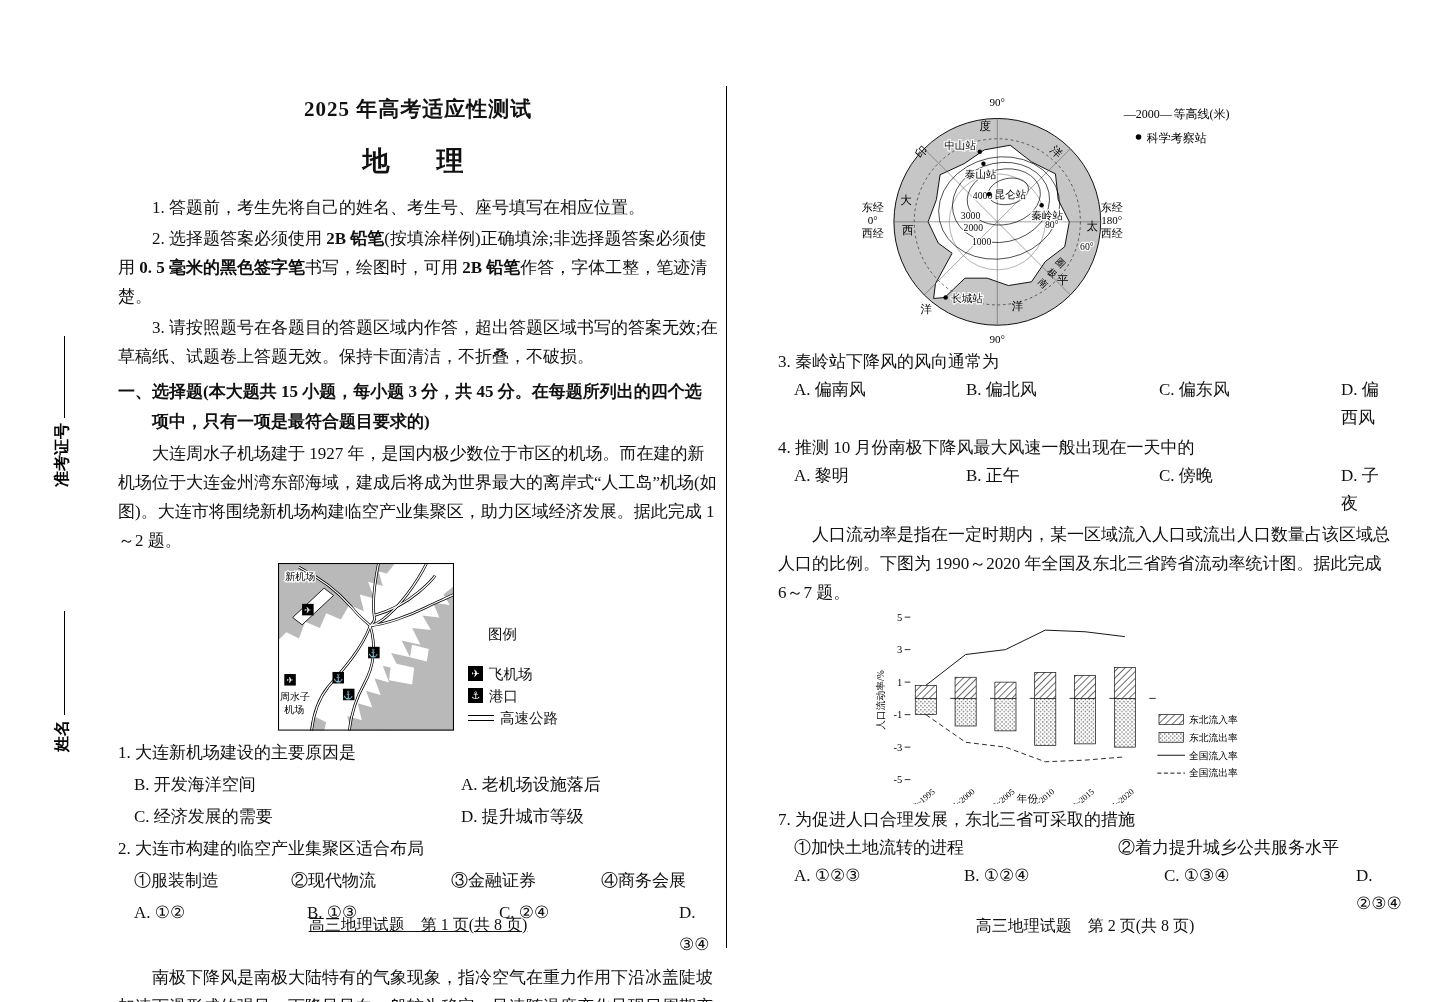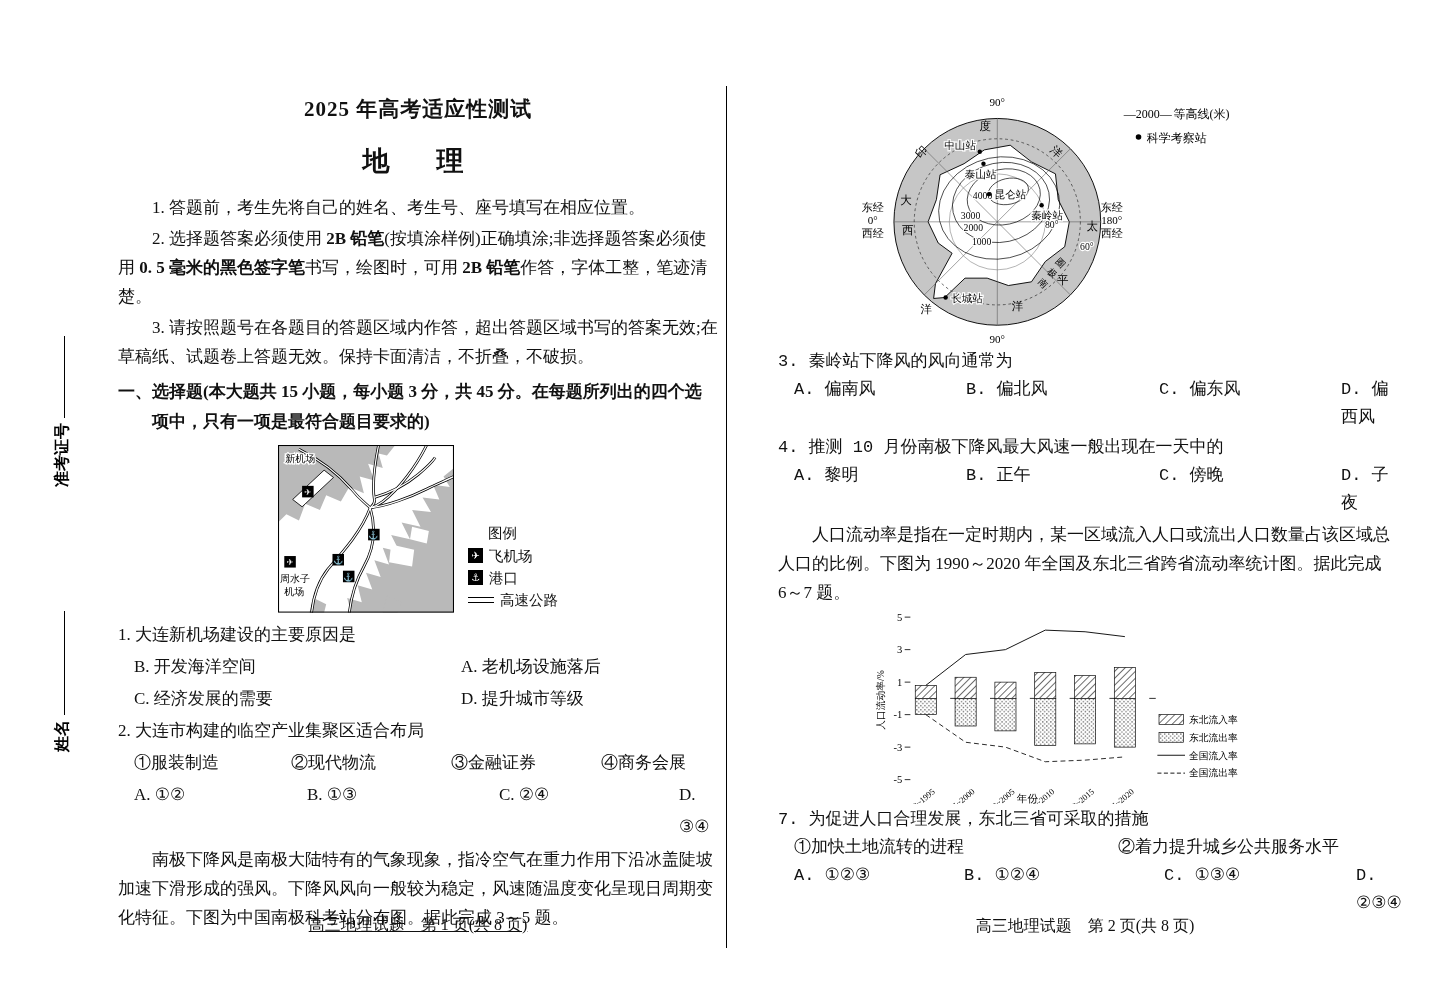--- a/index.html
+++ b/index.html
@@ -12,36 +12,36 @@
   .vline{display:inline-block;border-bottom:1.3px solid #000;height:3px;margin-left:5px;vertical-align:2px;}
   .col{position:absolute;top:0;}
   #col1{left:118px;top:95px;width:600px;}
   #col2{left:778px;top:88px;width:614px;}
   .doc-title{text-align:center;font-size:21px;font-weight:bold;margin:0 0 0 0;letter-spacing:1px;}
   .doc-subject{text-align:center;font-size:27px;font-weight:bold;margin:20px 0 14px 0;letter-spacing:10px;}
   .para{font-size:17px;line-height:29px;text-indent:2em;margin:2px 0;}
   .section{font-size:17px;font-weight:bold;line-height:30px;margin:6px 0 2px 0;
            padding-left:2em;text-indent:-2em;}
   .q{font-size:17px;line-height:32px;margin:0;}
-  #col2 .q{line-height:28px;margin:2px 0;font-family:Liberation Mono, monospace;}
+  #col2 .q{line-height:28px;margin:2px 0;}
   .stem{white-space:nowrap;}
   .optrow{display:grid;padding-left:16px;gap:40px;}
   .c2a{grid-template-columns:287px 1fr;}
   .c4a{grid-template-columns:117px 120px 110px 1fr;}
   .c4b{grid-template-columns:133px 152px 140px 1fr;}
   .c4c{grid-template-columns:132px 153px 142px 1fr;}
   .c2b{grid-template-columns:284px 1fr;}
   .c4d{grid-template-columns:130px 160px 152px 1fr;}
   .footer{position:absolute;text-align:center;font-size:16px;}
   #footer1{left:118px;width:600px;top:915px;text-decoration:underline;}
   #footer2{left:778px;width:614px;top:916px;}
   
   #figure1{display:flex;justify-content:center;align-items:flex-end;gap:14px;margin:8px 0 6px 0;}
   .map1-legend{font-size:14.5px;line-height:22px;padding-bottom:2px;}
-  .map1-legend .ltitle{padding-left:20px;margin-bottom:1px;}
+  .map1-legend .ltitle{padding-left:20px;margin-bottom:18px;}
   .lrow{display:flex;align-items:center;gap:6px;}
   .licon{display:inline-block;width:15px;height:15px;background:#000;color:#fff;
          text-align:center;line-height:15px;font-size:10px;
          font-family:"DejaVu Sans",sans-serif;}
   .lhw{display:inline-block;width:26px;height:4px;border-top:1.5px solid #000;border-bottom:1.5px solid #000;}
   
   #figure2 svg{display:block;margin:0 auto;}
   #chartfig svg{display:block;margin:2px 0 2px 95px;}
   svg text{font-family:"Liberation Serif","DejaVu Serif",serif;}
   .halo{paint-order:stroke;stroke:#fff;stroke-width:2.5px;}
@@ -61,20 +61,21 @@
 <div id="col1" class="col">
   <div class="doc-title">2025 年高考适应性测试</div>
   <div class="doc-subject">地　理</div>
 
   <p class="para"><span>1. 答题前，考生先将自己的姓名、考生号、座号填写在相应位置。</span></p>
   <p class="para"><span>2. 选择题答案必须使用 </span><span class="b">2B 铅笔</span><span>(按填涂样例)正确填涂;非选择题答案必须使用 </span><span class="b">0. 5 毫米的黑色签字笔</span><span>书写，绘图时，可用 </span><span class="b">2B 铅笔</span><span>作答，字体工整，笔迹清楚。</span></p>
   <p class="para"><span>3. 请按照题号在各题目的答题区域内作答，超出答题区域书写的答案无效;在草稿纸、试题卷上答题无效。保持卡面清洁，不折叠，不破损。</span></p>
 
   <p class="section">一、选择题(本大题共 15 小题，每小题 3 分，共 45 分。在每题所列出的四个选项中，只有一项是最符合题目要求的)</p>
 
+  <p class="para">大连周水子机场建于 1927 年，是国内极少数位于市区的机场。而在建的新机场位于大连金州湾东部海域，建成后将成为世界最大的离岸式“人工岛”机场(如图)。大连市将围绕新机场构建临空产业集聚区，助力区域经济发展。据此完成 1～2 题。</p>
 
   <div id="figure1">
     <svg viewBox="0 0 168 160" width="176">
       <rect x="0" y="0" width="168" height="160" fill="#ffffff" stroke="none"></rect>
 
       <path fill="#b9b9b9" d="M0,0 L112,0 L104,10 L96,8 L100,22 L86,18 L92,34 L78,30 L82,46 L68,40 L60,54 L46,48 L40,62 L26,56 L20,72 L8,66 L0,74 Z"></path>
       <path fill="#b9b9b9" d="M168,22 L158,30 L164,40 L148,38 L154,52 L138,50 L146,64 L128,62 L136,78 L118,74 L126,90 L108,86 L116,102 L100,98 L106,114 L92,110 L98,126 L84,122 L90,138 L76,134 L80,150 L66,146 L70,160 L168,160 Z"></path>
       <path fill="#b9b9b9" d="M100,160 L104,144 L118,150 L114,160 Z"></path>
       <path fill="#b9b9b9" d="M30,160 L34,146 L46,152 L44,160 Z"></path>
       <path fill="#ffffff" d="M108,95 L130,100 L128,116 L106,112 Z"></path>

